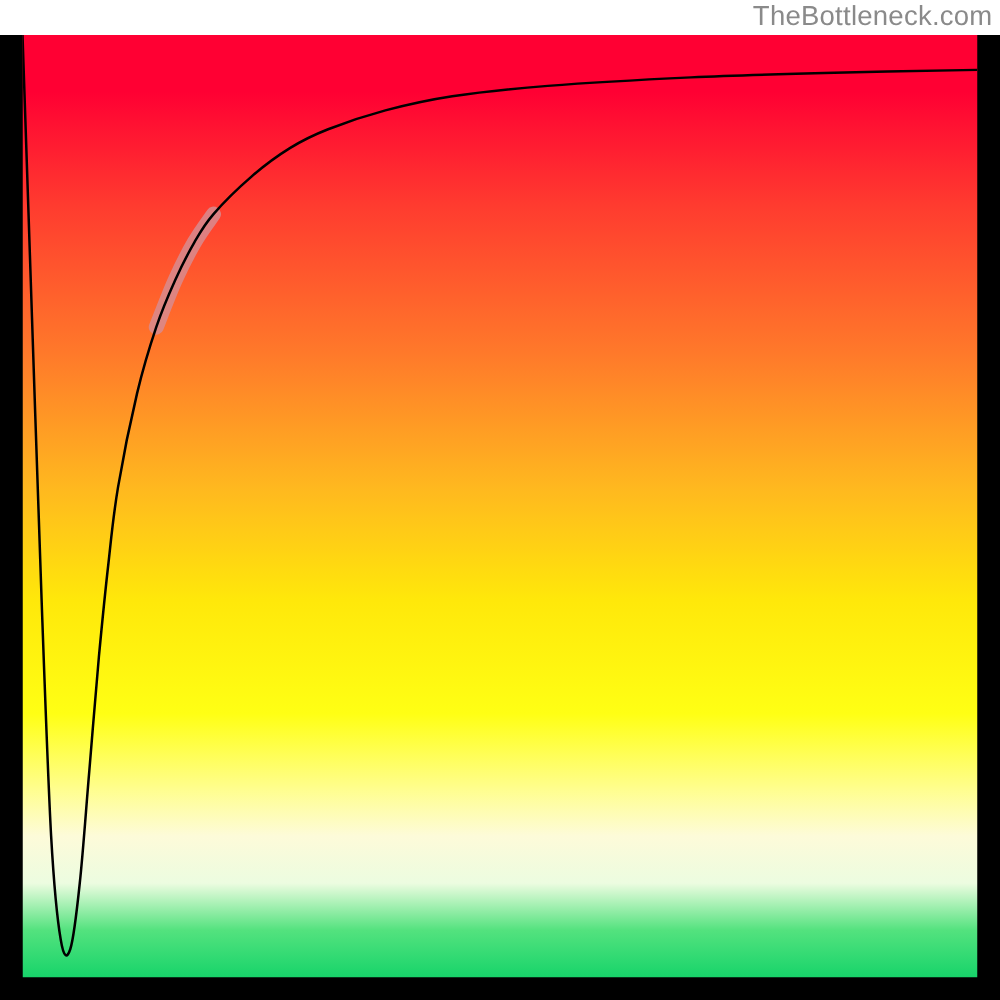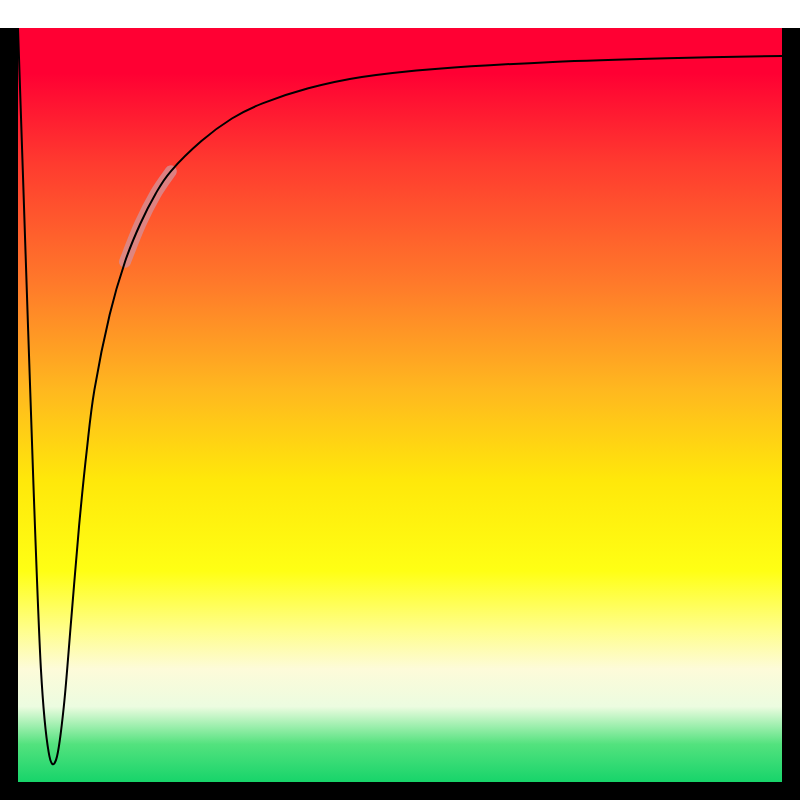--- a/index.html
+++ b/index.html
@@ -64,20 +64,21 @@
     position: absolute;
     inset: 0;
     width: 100%;
     height: 100%;
   }
 </style>
 </head>
 <body>
 
 <div class="wrap">
+  <div class="attribution">TheBottleneck.com</div>
 
   <div class="frame">
     <div class="plot">
       <div class="gradient"></div>
       <svg class="curve" viewBox="0 0 764 754" preserveAspectRatio="none">
         <path id="hl-path" fill="none" stroke-linecap="round" d="M 107.0 233.7 C 109.5 227.5, 117.1 207.3, 122.2 196.0 C 127.3 184.7, 132.4 174.7, 137.5 165.9 C 142.6 157.1, 150.3 147.0, 152.8 143.3" stroke="#d88b8f" stroke-width="12" opacity="0.85"></path>
         <path id="curve-path" fill="none" d="M 0.0 0.0 C 1.3 37.7, 5.1 150.8, 7.6 226.2 C 10.2 301.6, 12.7 383.3, 15.3 452.4 C 17.8 521.5, 20.4 595.7, 22.9 640.9 C 25.5 686.1, 28.0 708.8, 30.6 723.8 C 33.1 738.9, 35.7 738.9, 38.2 731.4 C 40.7 723.8, 43.3 702.5, 45.8 678.6 C 48.4 654.7, 50.9 618.3, 53.5 588.1 C 56.0 558.0, 58.6 525.3, 61.1 497.6 C 63.7 470.0, 66.2 444.9, 68.8 422.2 C 71.3 399.6, 72.6 384.5, 76.4 361.9 C 80.2 339.3, 86.6 307.9, 91.7 286.5 C 96.8 265.2, 101.9 248.8, 107.0 233.7 C 112.1 218.7, 117.1 207.3, 122.2 196.0 C 127.3 184.7, 132.4 174.7, 137.5 165.9 C 142.6 157.1, 145.2 152.1, 152.8 143.3 C 160.4 134.5, 173.2 121.9, 183.4 113.1 C 193.5 104.3, 203.7 96.8, 213.9 90.5 C 224.1 84.2, 231.7 80.4, 244.5 75.4 C 257.2 70.4, 273.8 64.7, 290.3 60.3 C 306.9 55.9, 322.2 52.3, 343.8 49.0 C 365.4 45.7, 388.4 43.2, 420.2 40.7 C 452.0 38.2, 496.6 35.7, 534.8 33.9 C 573.0 32.2, 611.2 31.2, 649.4 30.2 C 687.6 29.2, 744.9 28.3, 764.0 27.9" stroke="#000000" stroke-width="2"></path>
       </svg>
     </div>
   </div>

